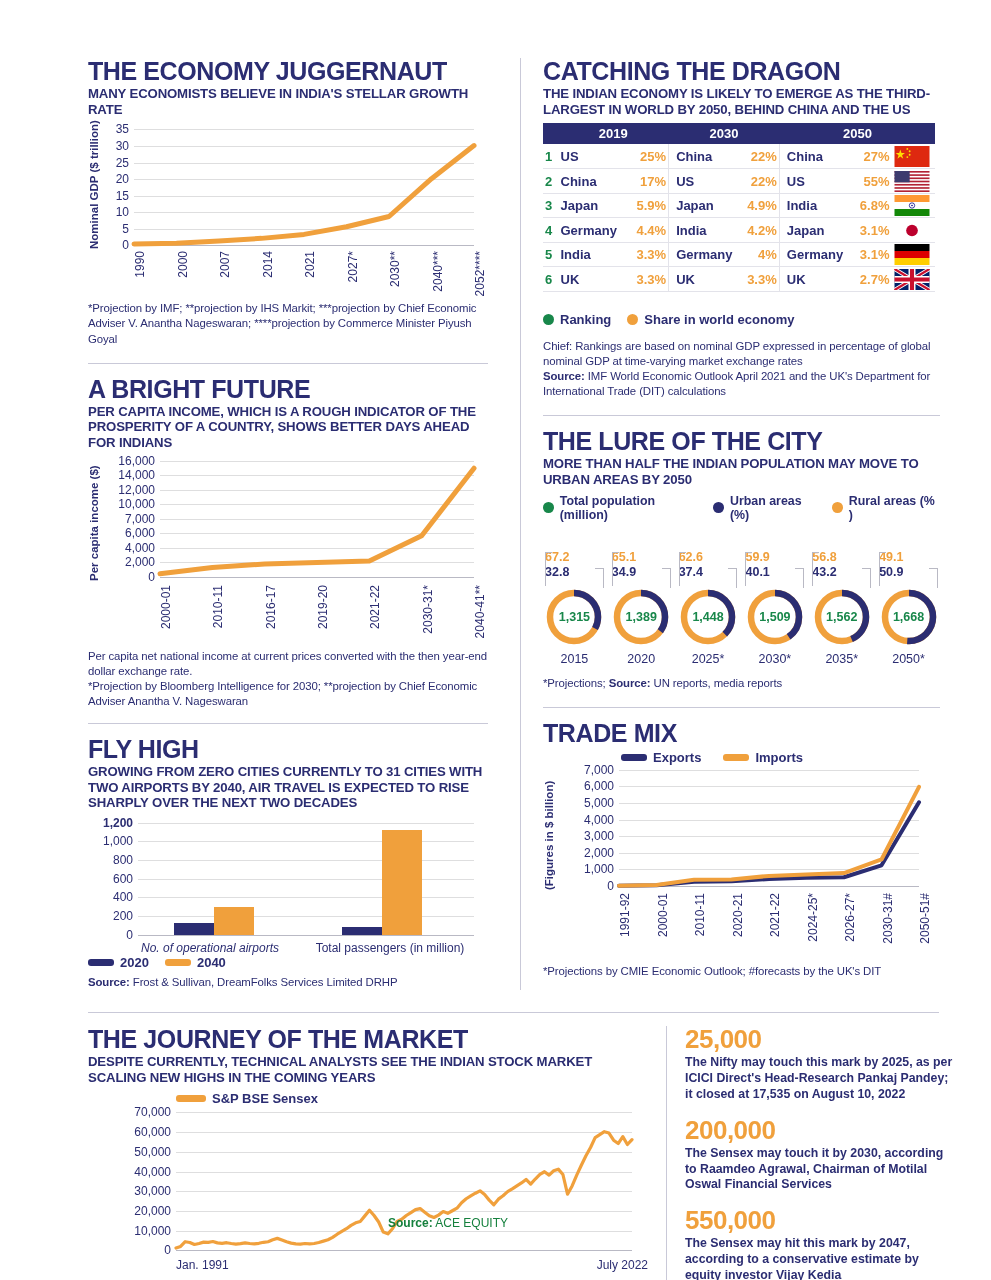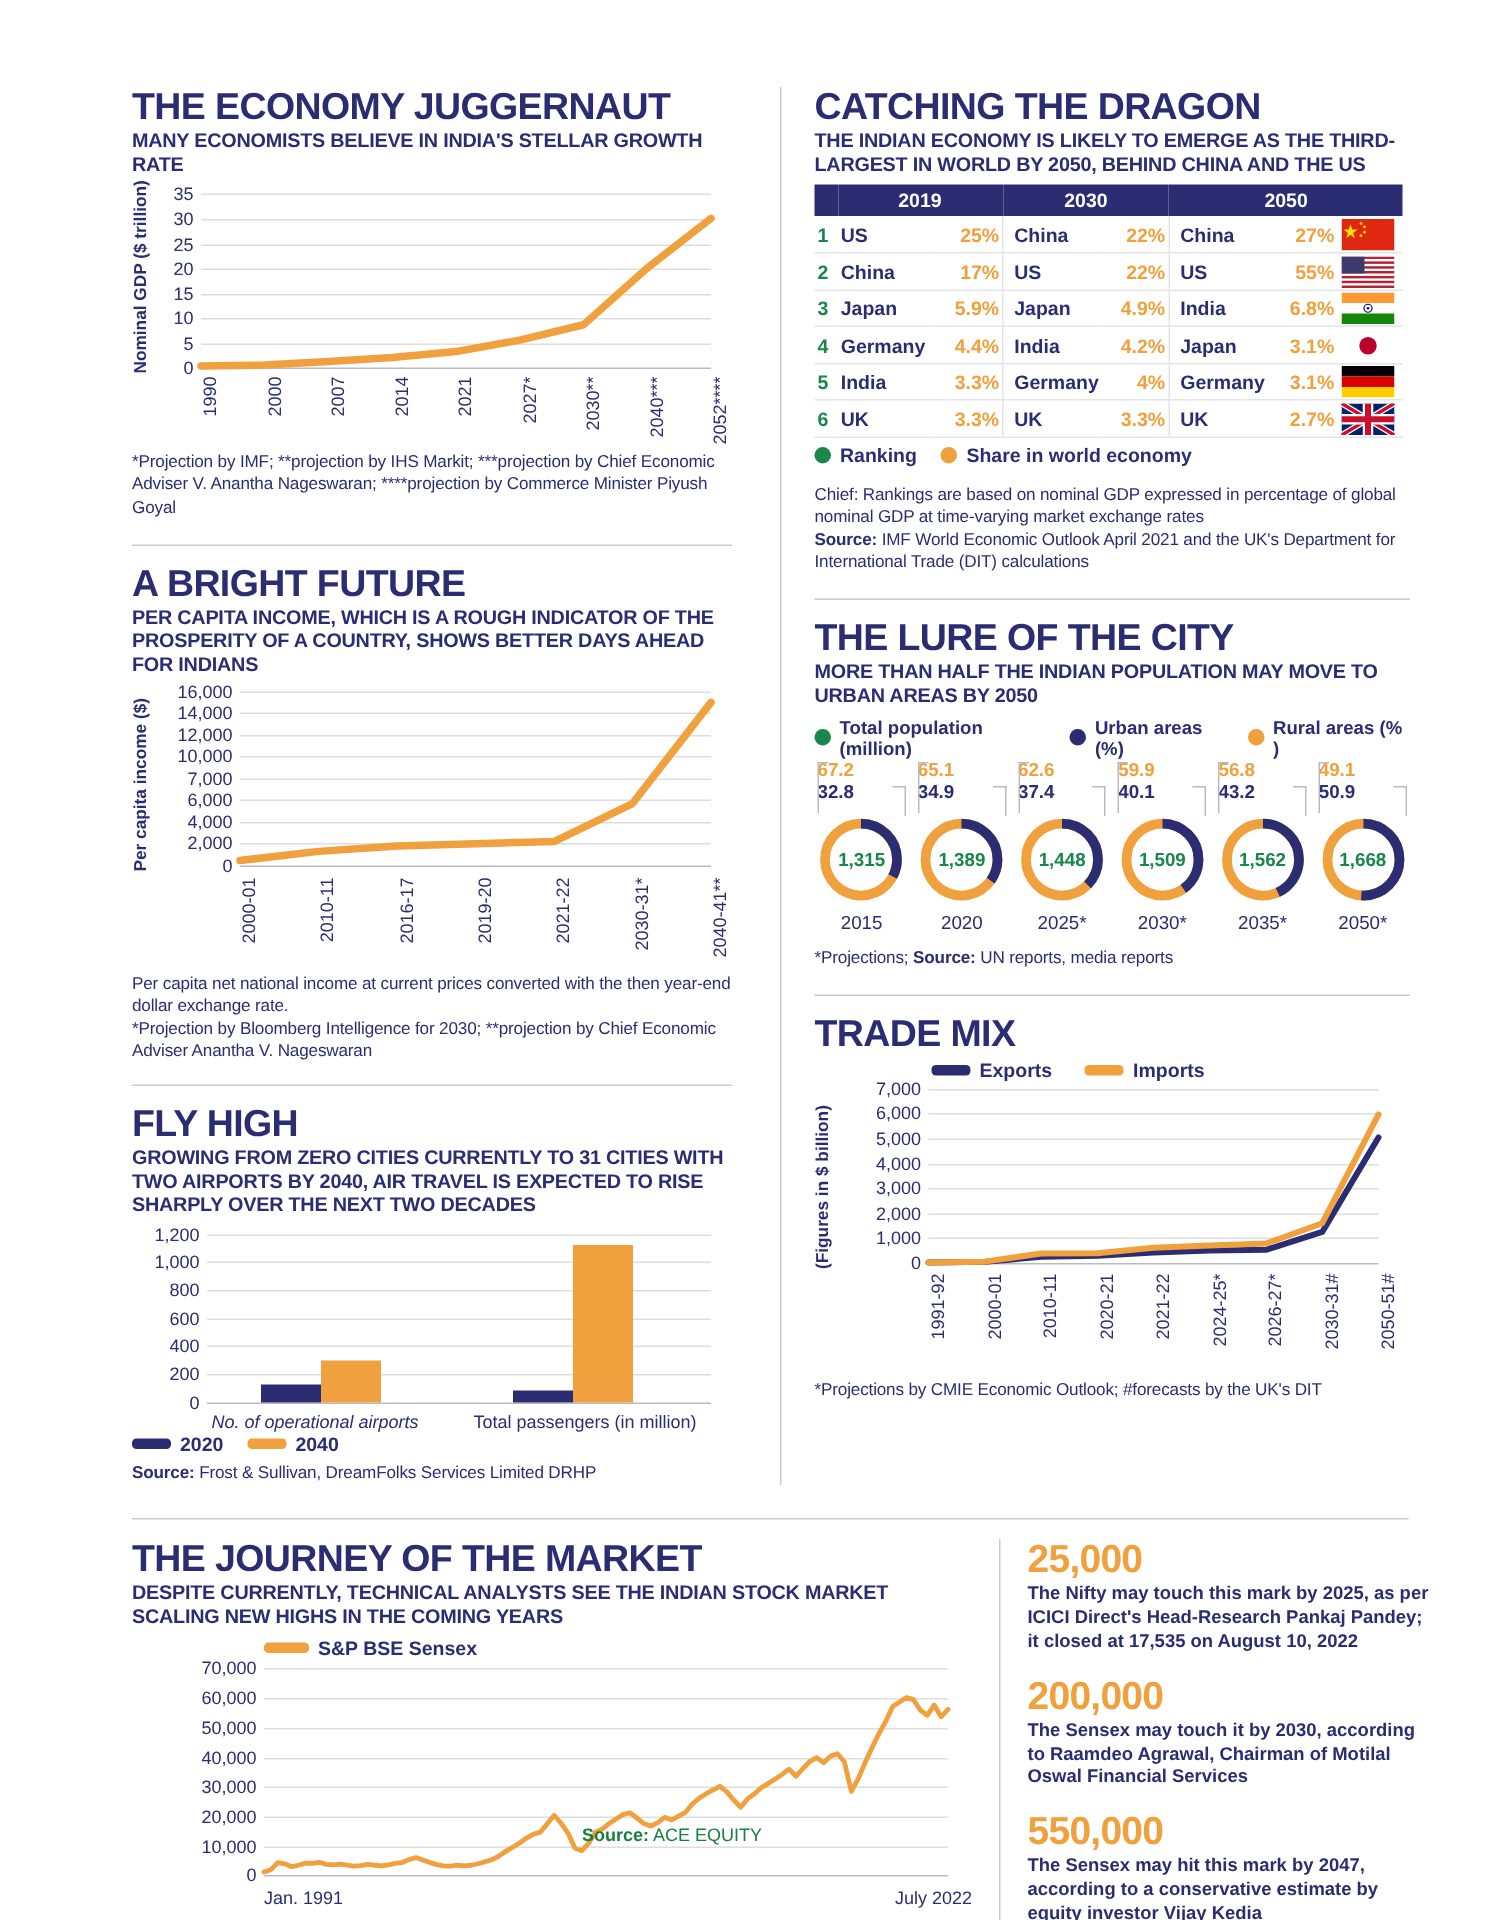--- a/index.html
+++ b/index.html
@@ -214,21 +214,21 @@
               <div class="ytick" style="top: 93.3333px;">200</div>
               <div class="gridline" style="top: 74.6667px;"></div>
               <div class="ytick" style="top: 74.6667px;">400</div>
               <div class="gridline" style="top: 56px;"></div>
               <div class="ytick" style="top: 56px;">600</div>
               <div class="gridline" style="top: 37.3333px;"></div>
               <div class="ytick" style="top: 37.3333px;">800</div>
               <div class="gridline" style="top: 18.6667px;"></div>
               <div class="ytick" style="top: 18.6667px;">1,000</div>
               <div class="gridline" style="top: 0px;"></div>
-              <div class="ytick" style="top: 0px;">1,200</div>
+              <div class="ytick" style="top: 0px; font-weight: bold;">1,200</div>
               <div style="position: absolute; width: 40px; background: rgb(43, 45, 114); bottom: 0px; height: 11.6667px; left: 36px;"></div>
               <div style="position: absolute; width: 40px; background: rgb(240, 160, 60); bottom: 0px; height: 27.5333px; left: 76px;"></div>
               <div class="xtick-flat" style="left: 72px; top: 119px; font-style: italic;">No. of operational airports</div>
               <div style="position: absolute; width: 40px; background: rgb(43, 45, 114); bottom: 0px; height: 7.28px; left: 204px;"></div>
               <div style="position: absolute; width: 40px; background: rgb(240, 160, 60); bottom: 0px; height: 104.533px; left: 244px;"></div>
               <div class="xtick-flat" style="left: 252px; top: 119px;">Total passengers (in million)</div>
             </div>
         </div>
 
         <div class="legend-row" style="margin-top:-12px;">
@@ -396,21 +396,21 @@
                     <path d="M0,0 L60,36 M60,0 L0,36" stroke="#fff" stroke-width="7"></path>
                     <path d="M0,0 L60,36 M60,0 L0,36" stroke="#C8102E" stroke-width="4"></path>
                     <path d="M30,0 V36 M0,18 H60" stroke="#fff" stroke-width="12"></path>
                     <path d="M30,0 V36 M0,18 H60" stroke="#C8102E" stroke-width="7"></path>
                   </svg>
                 </td>
               </tr>
             </tbody>
         </table>
 
-        <div class="legend-row" style="margin-top:4px;">
+        <div class="legend-row" style="margin-top:20px;">
           <span class="leg">
             <span class="leg-dot" style="background:#18874a;"></span>
             <span>Ranking</span>
           </span>
           <span class="leg">
             <span class="leg-dot" style="background:#f0a03c;"></span>
             <span>Share in world economy</span>
           </span>
         </div>
 
@@ -434,21 +434,21 @@
           <span class="leg" style="font-size:12.4px;">
             <span class="leg-dot" style="background:#2b2d72;"></span>
             <span>Urban areas (%)</span>
           </span>
           <span class="leg" style="font-size:12.4px;">
             <span class="leg-dot" style="background:#f0a03c;"></span>
             <span>Rural areas (% )</span>
           </span>
         </div>
 
-        <div class="donuts" id="donuts" style="margin-top:0;">
+        <div class="donuts" id="donuts" style="margin-top:28px;">
             <div class="donut-item">
               <div class="donut-vals">
                 <div class="dv-rural">67.2</div>
                 <div class="dv-urban">32.8</div>
               </div>
               <div class="donut-wrap"><svg width="62" height="62" viewBox="0 0 62 62">
                   <circle cx="31" cy="31" r="24" fill="none" stroke="#f0a03c" stroke-width="6.5"></circle>
                   <circle cx="31" cy="31" r="24" fill="none" stroke="#2b2d72" stroke-width="6.5" stroke-dasharray="49.46 101.34" transform="rotate(-90 31 31)"></circle>
                 </svg><div class="donut-center">1,315</div></div>
               <div class="donut-year">2015</div>

